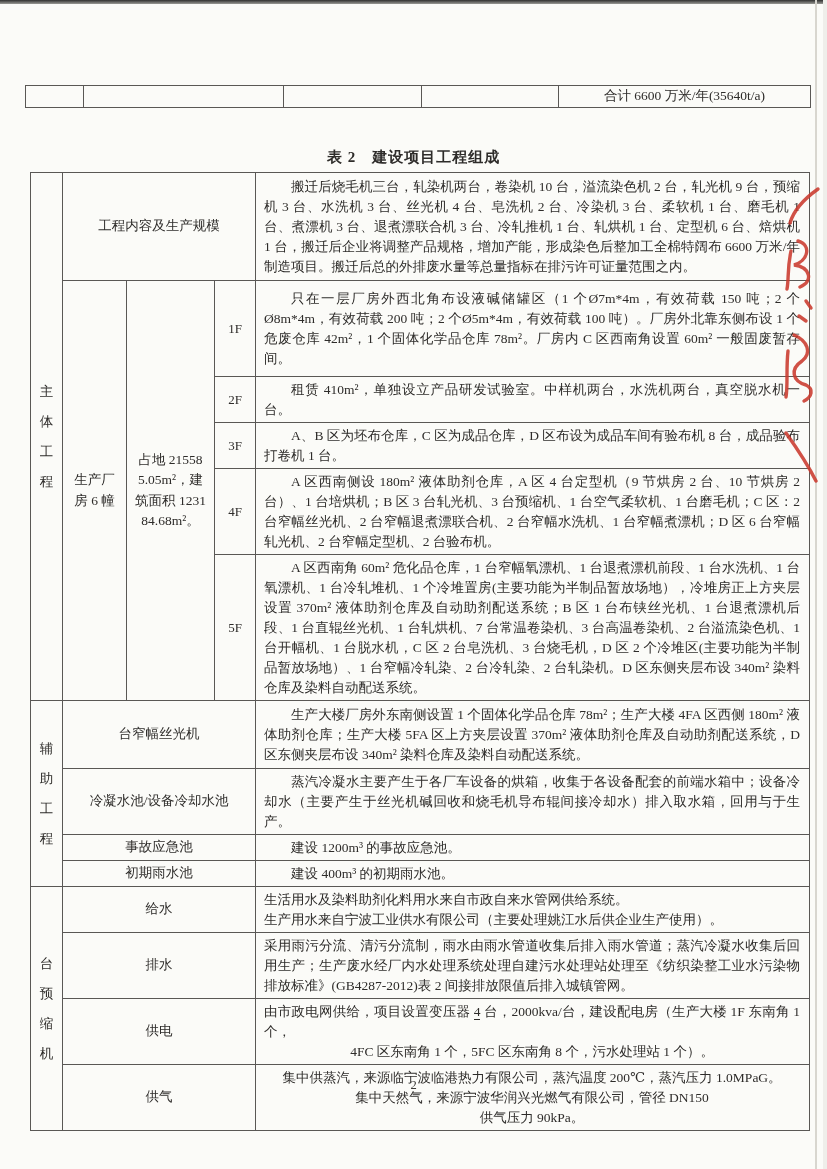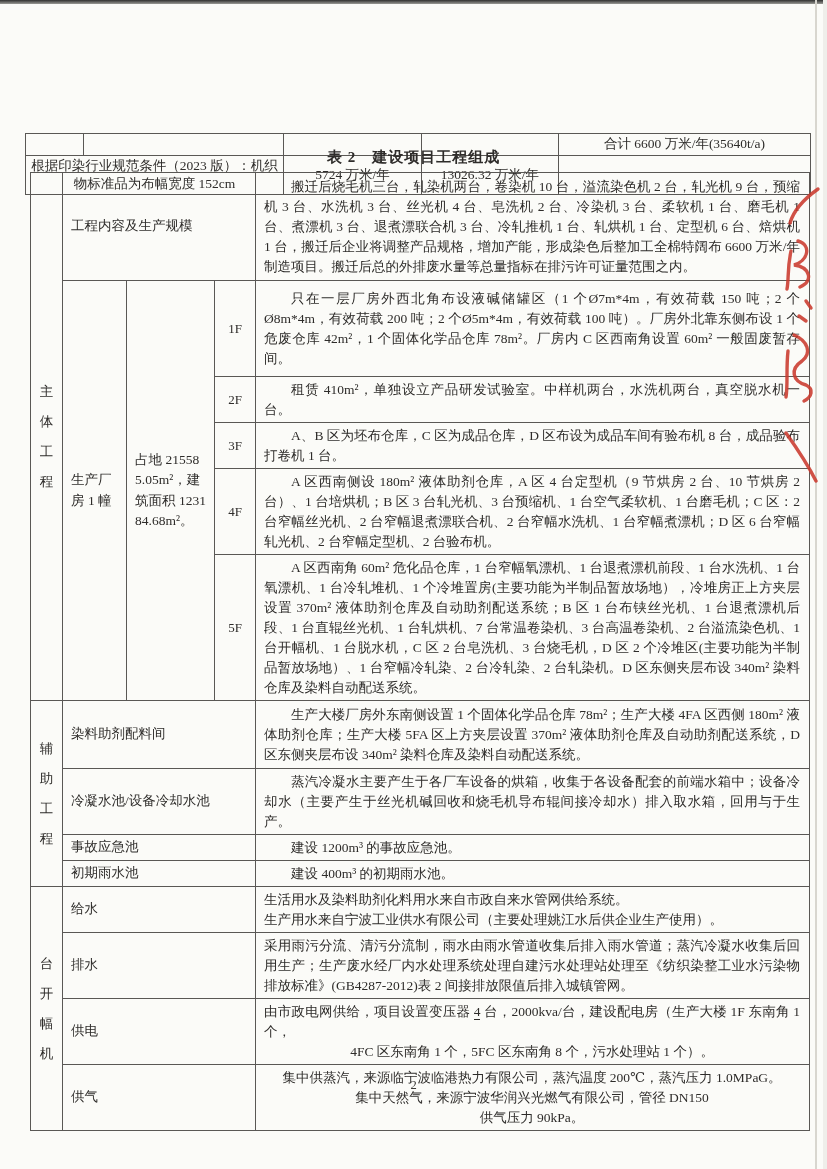--- a/index.html
+++ b/index.html
@@ -11,29 +11,29 @@
   
   .scan-top{position:absolute;top:0;left:0;width:827px;height:4px;
     background:linear-gradient(#303030,#9a9a96);}
   .scan-right{position:absolute;top:0;left:815px;width:2px;height:1169px;background:#d8d6cf;}
   .scan-right2{position:absolute;top:0;left:823px;width:4px;height:1169px;background:#efeeea;}
 
   table{border-collapse:collapse;table-layout:fixed;}
   td{border:1.5px solid #5a5855;vertical-align:middle;}
 
   
-  .carryover{position:absolute;top:85px;left:25px;width:785px;font-size:13.5px;margin-top:48px;}
+  .carryover{position:absolute;top:85px;left:25px;width:785px;font-size:13.5px;}
   .carryover td{padding:1px 4px;text-align:center;line-height:1.35;}
 
   .doc-title{position:absolute;top:148px;left:0;width:827px;text-align:center;
     font-weight:bold;font-size:15px;letter-spacing:1px;}
 
   
   .main{position:absolute;top:172px;left:30px;width:780px;font-size:13.5px;}
-  .main td.lbl{text-align:left;padding:2px 8px;line-height:1.5;}
+  .main td.lbl{text-align:center;padding:2px 8px;line-height:1.5;}
   .main td.ct{padding:3px 9px 2px 8px;text-align:justify;line-height:20px;}
   .main td.ct p{margin:0;}
   .main p.ind{text-indent:2em;}
   .main p.ctr{text-align:center;}
   .vcell{text-align:center;}
   .vtext{width:16px;margin:16px auto;line-height:30px;text-align:center;
     word-break:break-all;letter-spacing:0;}
   .floor{text-align:center;font-size:13px;}
   .wrapcell{word-break:break-all;margin-top:44px;}
   .u{border-bottom:1px solid #2e2c2a;}
@@ -60,26 +60,20 @@
       <col style="width:252px">
     </colgroup>
   <tbody>
       <tr style="height:22px">
     <td></td>
     <td></td>
     <td></td>
     <td></td>
     <td>合计 6600 万米/年(35640t/a)</td>
   </tr>
-  <tr style="height:39px">
-    <td colspan="2">根据印染行业规范条件（2023 版）：机织物标准品为布幅宽度 152cm</td>
-    <td>5724 万米/年</td>
-    <td>13026.32 万米/年</td>
-    <td></td>
-  </tr>
 </tbody>
   </table>
 
 <div class="doc-title">表 2　建设项目工程组成</div>
 
 <table class="main">
   <colgroup>
       <col style="width:32px">
       <col style="width:64px">
       <col style="width:88px">
@@ -91,21 +85,21 @@
       <tr style="height:108px">
     <td rowspan="6" class="vcell">
       <div class="vtext">主体工程</div>
     </td>
     <td colspan="3" class="lbl">工程内容及生产规模</td>
     <td class="ct">
       <p class="ind">搬迁后烧毛机三台，轧染机两台，卷染机 10 台，溢流染色机 2 台，轧光机 9 台，预缩机 3 台、水洗机 3 台、丝光机 4 台、皂洗机 2 台、冷染机 3 台、柔软机 1 台、磨毛机 1 台、煮漂机 3 台、退煮漂联合机 3 台、冷轧推机 1 台、轧烘机 1 台、定型机 6 台、焙烘机 1 台，搬迁后企业将调整产品规格，增加产能，形成染色后整加工全棉特阔布 6600 万米/年制造项目。搬迁后总的外排废水量等总量指标在排污许可证量范围之内。</p>
     </td>
   </tr>
   <tr style="height:96px">
-    <td rowspan="5" class="lbl wrapcell">生产厂房 1 幢</td>
+    <td rowspan="5" class="lbl wrapcell">生产厂房 6 幢</td>
     <td rowspan="5" class="lbl wrapcell">占地 215585.05m²，建筑面积 123184.68m²。</td>
     <td class="floor">1F</td>
     <td class="ct">
       <p class="ind">只在一层厂房外西北角布设液碱储罐区（1 个Ø7m*4m，有效荷载 150 吨；2 个Ø8m*4m，有效荷载 200 吨；2 个Ø5m*4m，有效荷载 100 吨）。厂房外北靠东侧布设 1 个危废仓库 42m²，1 个固体化学品仓库 78m²。厂房内 C 区西南角设置 60m² 一般固废暂存间。</p>
     </td>
   </tr>
   <tr style="height:44px">
     <td class="floor">2F</td>
     <td class="ct">
       <p class="ind">租赁 410m²，单独设立产品研发试验室。中样机两台，水洗机两台，真空脱水机一台。</p>
@@ -127,21 +121,21 @@
     <td class="floor">5F</td>
     <td class="ct">
       <p class="ind">A 区西南角 60m² 危化品仓库，1 台窄幅氧漂机、1 台退煮漂机前段、1 台水洗机、1 台氧漂机、1 台冷轧堆机、1 个冷堆置房(主要功能为半制品暂放场地），冷堆房正上方夹层设置 370m² 液体助剂仓库及自动助剂配送系统；B 区 1 台布铗丝光机、1 台退煮漂机后段、1 台直辊丝光机、1 台轧烘机、7 台常温卷染机、3 台高温卷染机、2 台溢流染色机、1 台开幅机、1 台脱水机，C 区 2 台皂洗机、3 台烧毛机，D 区 2 个冷堆区(主要功能为半制品暂放场地）、1 台窄幅冷轧染、2 台冷轧染、2 台轧染机。D 区东侧夹层布设 340m² 染料仓库及染料自动配送系统。</p>
     </td>
   </tr>
 
   <tr style="height:68px">
     <td rowspan="4" class="vcell">
       <div class="vtext">辅助工程</div>
     </td>
-    <td colspan="3" class="lbl">染料助剂配料间</td>
+    <td colspan="3" class="lbl">台窄幅丝光机</td>
     <td class="ct">
       <p class="ind">生产大楼厂房外东南侧设置 1 个固体化学品仓库 78m²；生产大楼 4FA 区西侧 180m² 液体助剂仓库；生产大楼 5FA 区上方夹层设置 370m² 液体助剂仓库及自动助剂配送系统，D 区东侧夹层布设 340m² 染料仓库及染料自动配送系统。</p>
     </td>
   </tr>
   <tr style="height:44px">
     <td colspan="3" class="lbl">冷凝水池/设备冷却水池</td>
     <td class="ct">
       <p class="ind">蒸汽冷凝水主要产生于各厂车设备的烘箱，收集于各设备配套的前端水箱中；设备冷却水（主要产生于丝光机碱回收和烧毛机导布辊间接冷却水）排入取水箱，回用与于生产。</p>
     </td>
   </tr>
@@ -153,21 +147,21 @@
   </tr>
   <tr style="height:20px">
     <td colspan="3" class="lbl">初期雨水池</td>
     <td class="ct">
       <p class="ind">建设 400m³ 的初期雨水池。</p>
     </td>
   </tr>
 
   <tr style="height:46px">
     <td rowspan="4" class="vcell">
-      <div class="vtext">台开幅机</div>
+      <div class="vtext">台预缩机</div>
     </td>
     <td colspan="3" class="lbl">给水</td>
     <td class="ct">
       <p>生活用水及染料助剂化料用水来自市政自来水管网供给系统。</p>
       <p>生产用水来自宁波工业供水有限公司（主要处理姚江水后供企业生产使用）。</p>
     </td>
   </tr>
   <tr style="height:64px">
     <td colspan="3" class="lbl">排水</td>
     <td class="ct">

